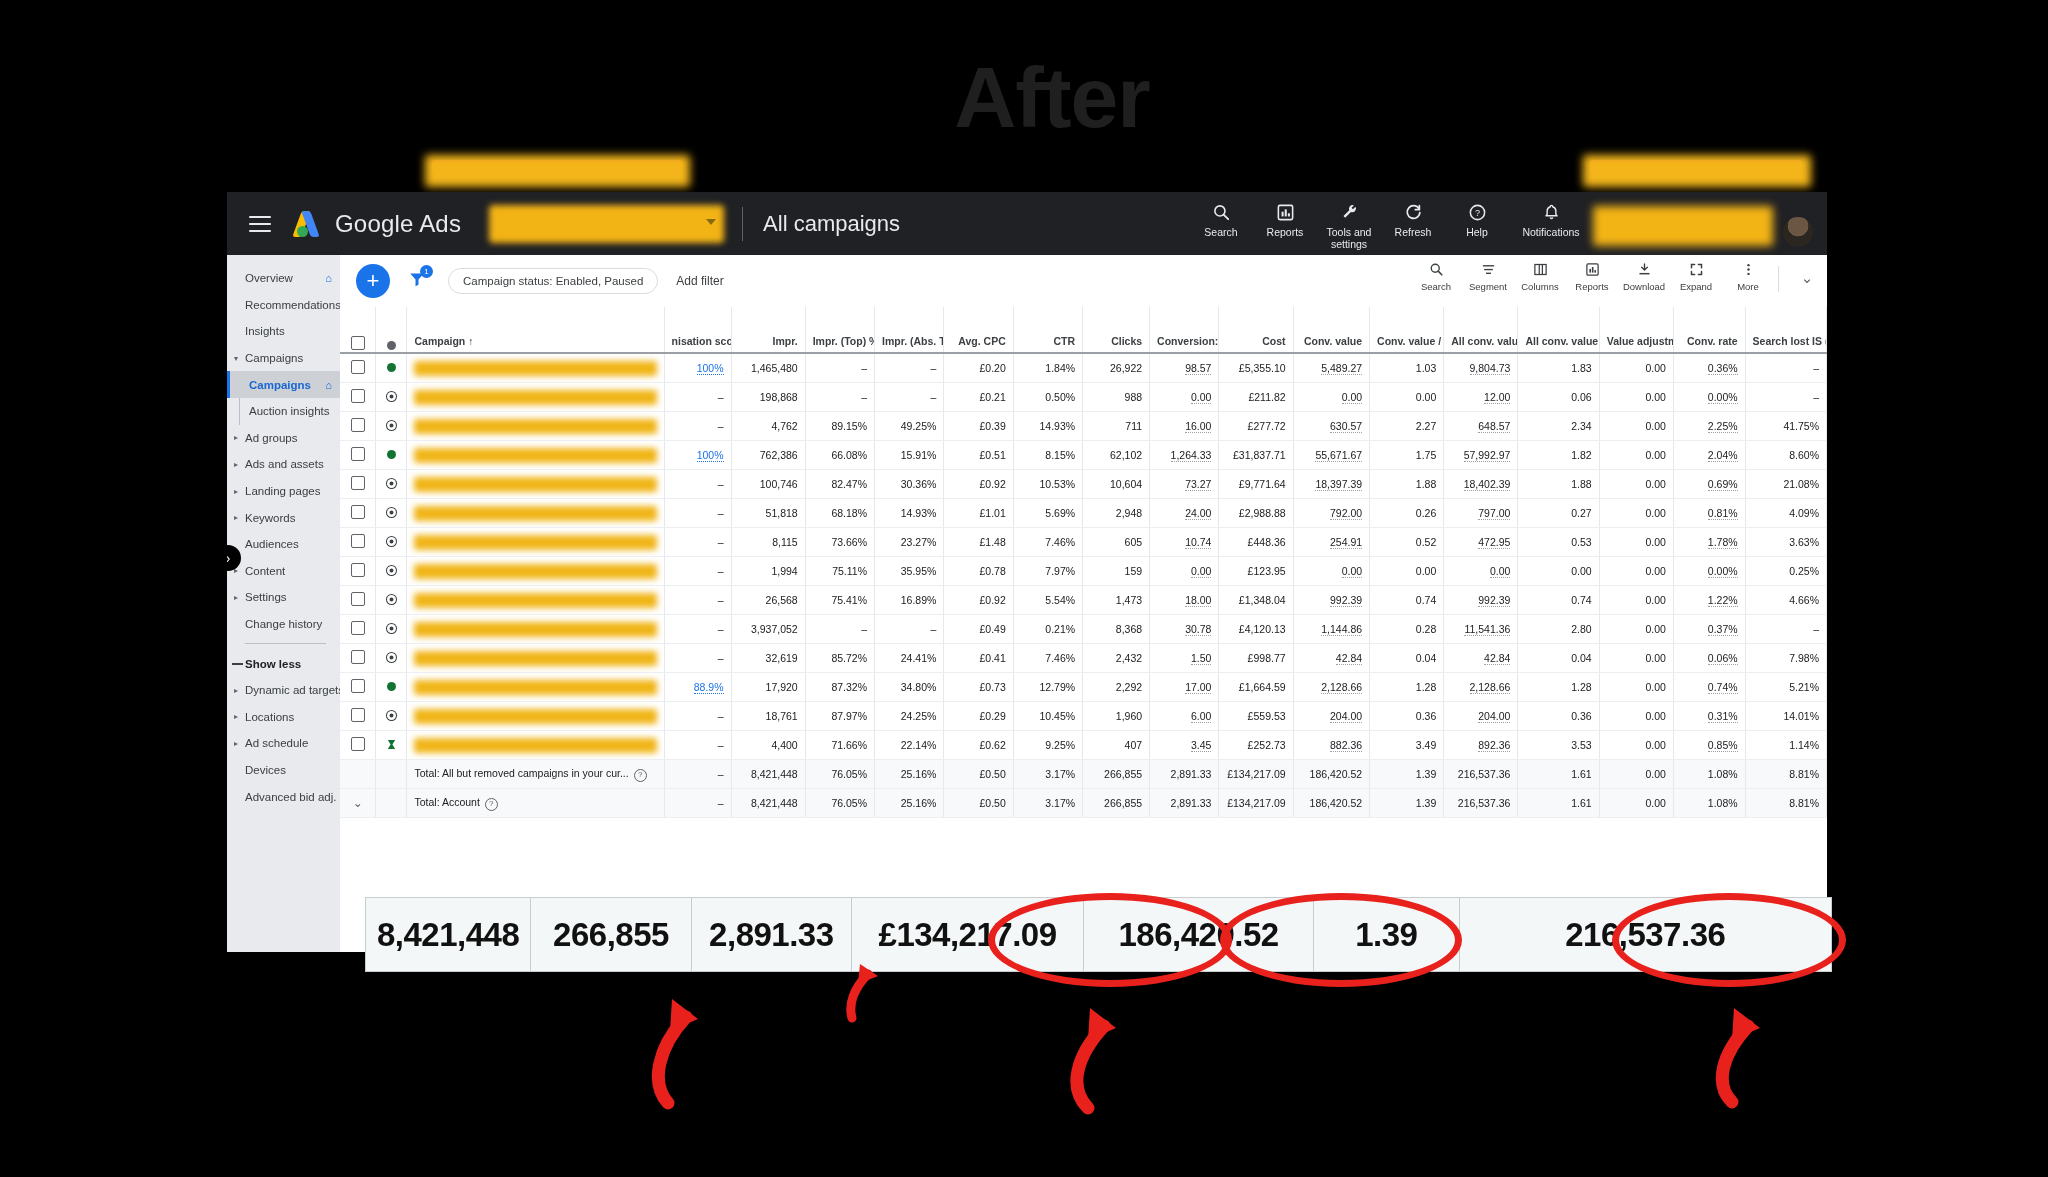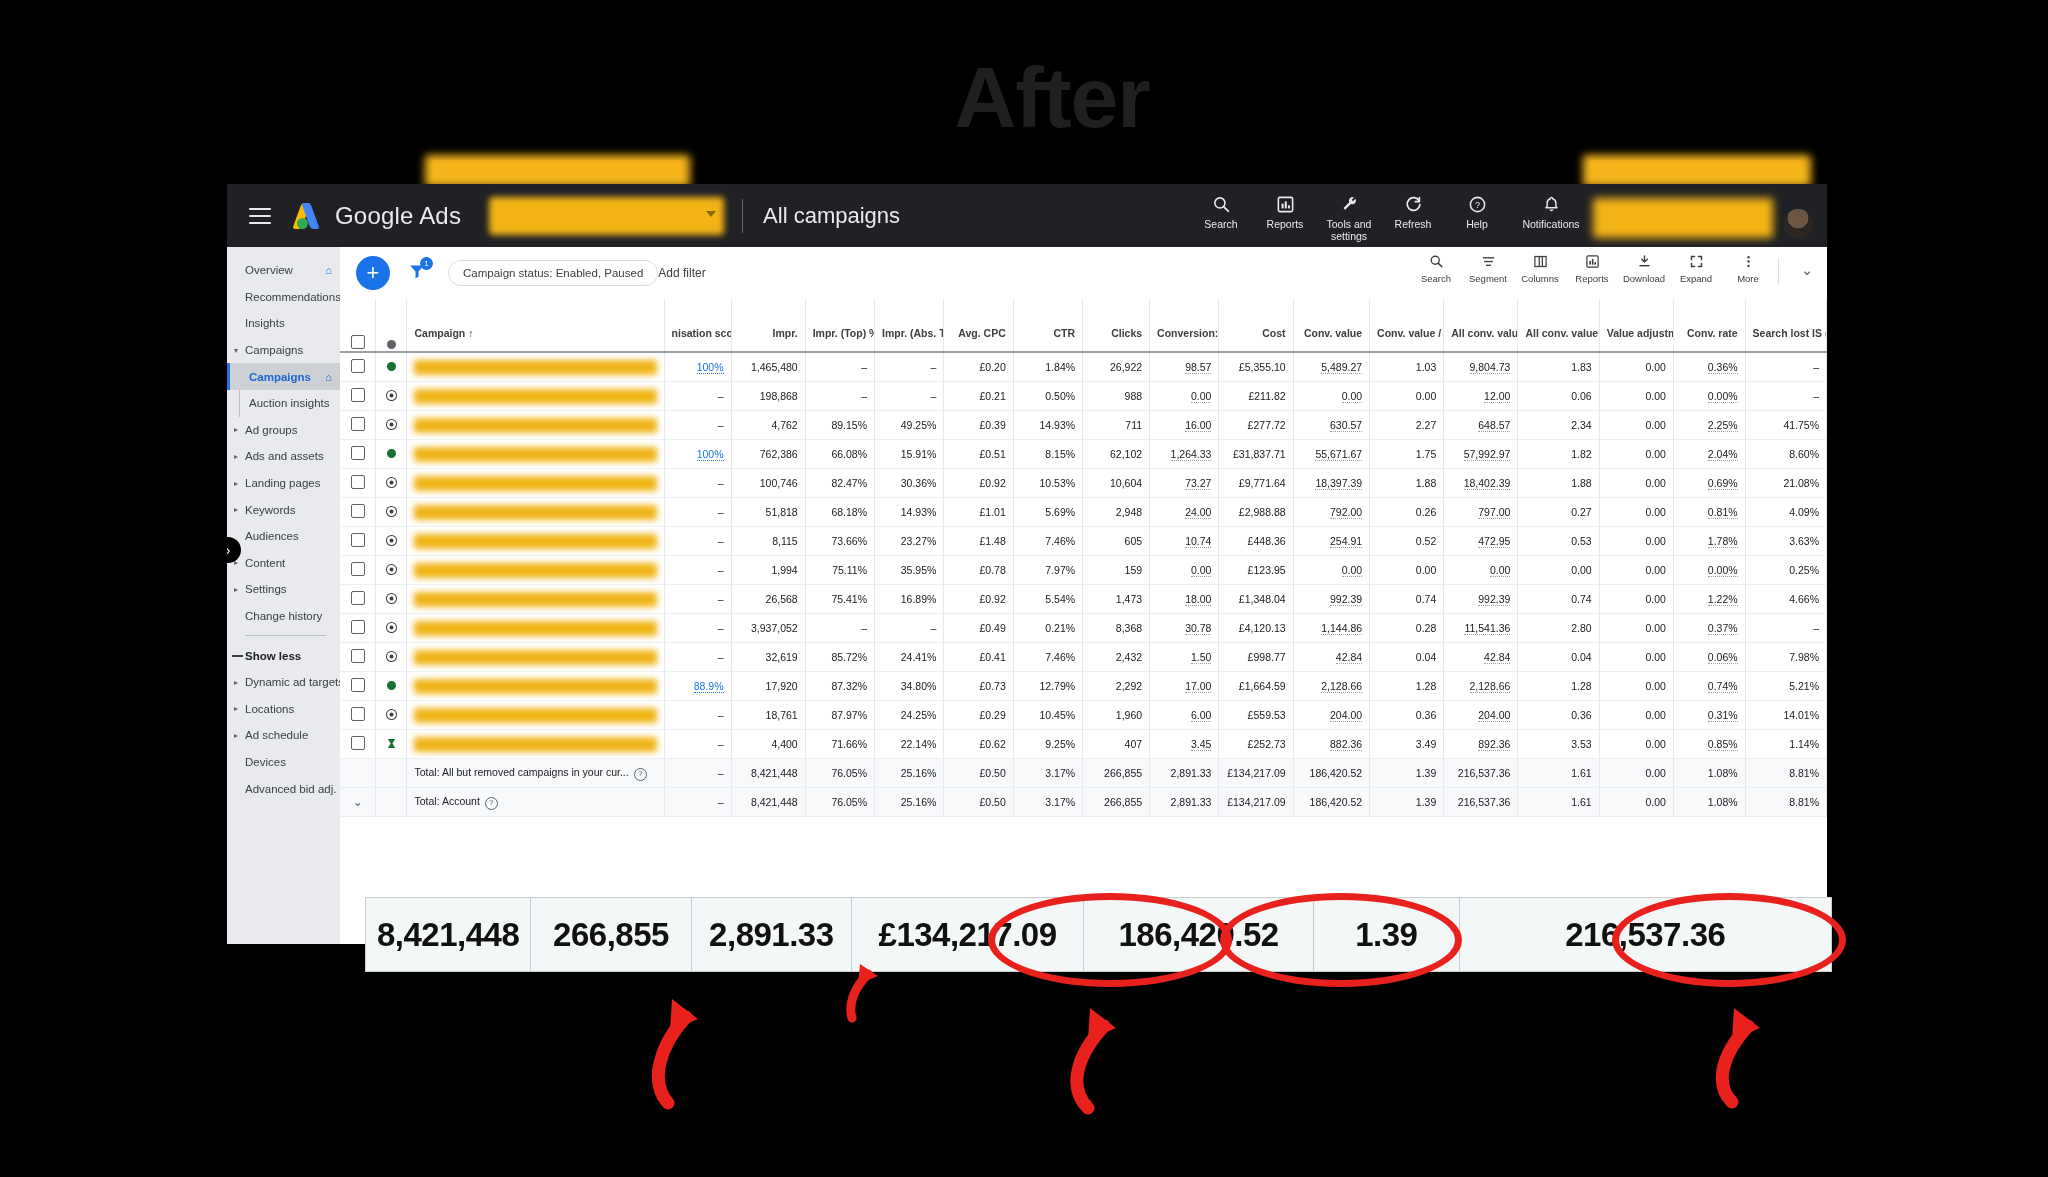--- a/index.html
+++ b/index.html
@@ -13,21 +13,21 @@
     font-family:"Liberation Sans",sans-serif;
     margin-left:28px;
   }
 
   
   .hl-bar{position:absolute;border-radius:3px;}
   .hl-red{background:#e53935;}
   .hl-yellow{background:#f3b51a;}
 
   
-  #app{position:absolute;left:227px;top:184px;width:1600px;height:760px;background:#fff;overflow:hidden;}
+  #app{position:absolute;left:227px;top:192px;width:1600px;height:760px;background:#fff;overflow:hidden;}
 
   
   .topbar{position:relative;height:63px;background:#202124;display:flex;align-items:center;}
   .hamburger{width:22px;height:16px;margin-left:22px;display:flex;flex-direction:column;justify-content:space-between;cursor:pointer;}
   .hamburger span{display:block;height:2px;background:#e8eaed;border-radius:1px;}
   .gads-logo{margin-left:22px;width:30px;height:26px;position:relative;}
   .gads-logo .b1{position:absolute;left:4px;top:0;width:9px;height:26px;background:#fbbc04;transform:skewX(-20deg);border-radius:3px;}
   .gads-logo .b2{position:absolute;left:13px;top:0;width:9px;height:26px;background:#4285f4;transform:skewX(20deg);border-radius:3px;}
   .gads-logo .dot{position:absolute;left:4px;bottom:0;width:11px;height:11px;border-radius:50%;background:#34a853;}
   .gads-text{margin-left:12px;color:#e8eaed;font-size:24px;letter-spacing:.2px;}
@@ -64,33 +64,33 @@
   .collapse-tab{position:absolute;left:-12px;top:290px;width:26px;height:26px;border-radius:50%;background:#000;color:#fff;display:flex;align-items:center;justify-content:center;font-size:14px;cursor:pointer;z-index:4;}
 
   
   .main{flex:1;background:#fff;position:relative;overflow:hidden;}
 
   .toolbar{height:52px;display:flex;align-items:center;position:relative;border-bottom:0;}
   .plusbtn{width:34px;height:34px;border-radius:50%;background:#1a73e8;color:#fff;display:flex;align-items:center;justify-content:center;font-size:22px;margin-left:16px;cursor:pointer;line-height:1;}
   .filticon{margin-left:18px;position:relative;color:#1a73e8;font-size:18px;cursor:pointer;}
   .filticon .badge{position:absolute;right:-7px;top:-5px;background:#1a73e8;color:#fff;border-radius:50%;width:13px;height:13px;font-size:8px;display:flex;align-items:center;justify-content:center;}
   .chip{margin-left:22px;border:1px solid #dadce0;border-radius:16px;padding:6px 14px;font-size:11.5px;color:#3c4043;cursor:pointer;white-space:nowrap;}
-  .addfilter{font-size:12px;color:#3c4043;cursor:pointer;}
+  .addfilter{margin-left:18px;font-size:12px;color:#3c4043;cursor:pointer;}
 
   .rtools{position:absolute;right:0;top:0;height:52px;display:flex;align-items:flex-start;padding-top:5px;}
   .rtool{width:52px;display:flex;flex-direction:column;align-items:center;color:#3c4043;font-size:9.5px;cursor:pointer;}
   .rtool .glyph{height:19px;display:flex;align-items:center;justify-content:center;font-size:15px;}
   .rtool .lbl{margin-top:2px;}
   .rsplit{width:1px;height:26px;background:#dadce0;margin:6px 8px 0 4px;}
   .rcaret{width:40px;display:flex;align-items:center;justify-content:center;padding-top:9px;font-size:15px;color:#5f6368;cursor:pointer;}
 
   
   table.grid{border-collapse:collapse;width:100%;table-layout:fixed;font-size:10.5px;color:#202124;}
   table.grid th,table.grid td{border-right:1px solid #e6e8eb;border-bottom:1px solid #eceff1;padding:0 7px;height:28px;text-align:right;vertical-align:middle;overflow:hidden;white-space:nowrap;}
-  table.grid thead th{height:40px;vertical-align:bottom;padding-bottom:12px;font-weight:bold;color:#3c4043;border-bottom:2px solid #9aa0a6;line-height:1.15;}
+  table.grid thead th{height:40px;vertical-align:bottom;padding-bottom:5px;font-weight:bold;color:#3c4043;border-bottom:2px solid #9aa0a6;line-height:1.15;}
   table.grid th.lcol,table.grid td.lcol{text-align:left;}
   table.grid td.center,table.grid th.center{text-align:center;padding:0;}
   .cbx{width:12px;height:12px;border:1.6px solid #5f6368;border-radius:2px;display:inline-block;cursor:pointer;}
   .sdot{width:9px;height:9px;border-radius:50%;display:inline-block;}
   .sdot.green{background:#137333;}
   .sdot.grey{background:#5f6368;}
   .sdot.greyring{background:#3c4043;box-shadow:inset 0 0 0 2.5px #fff, 0 0 0 1px #3c4043;}
   .pct-link{color:#1a73e8;border-bottom:1px dotted #1a73e8;cursor:pointer;}
   .dotted{border-bottom:1px dotted #9aa0a6;text-align:center;}
   .camp-blur{height:15px;border-radius:2px;background:#f0b517;filter:blur(3.2px);}

